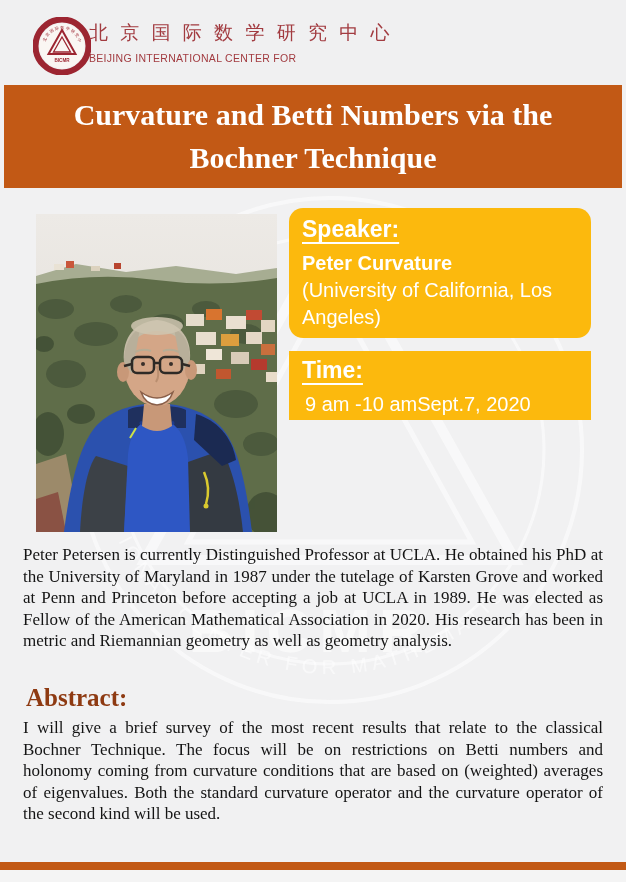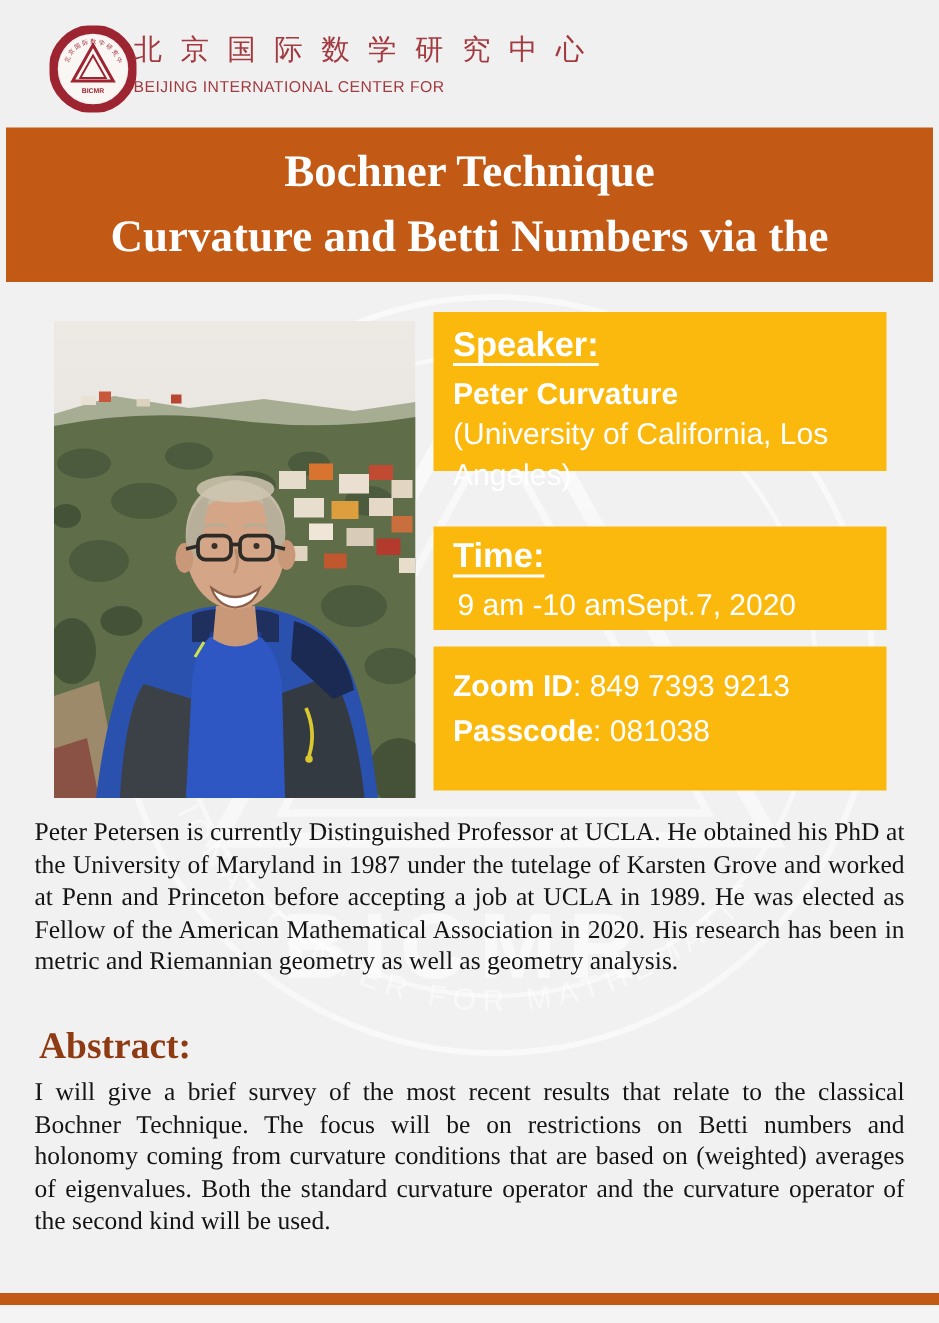--- a/index.html
+++ b/index.html
@@ -21,21 +21,21 @@
     font-family:"Liberation Serif", serif; font-weight:bold; font-size:30px; line-height:43px;
     padding-top:8px;
   }
   
   .watermark { position:absolute; left:10px; top:190px; pointer-events:none; }
   
   .photo { position:absolute; left:36px; top:214px; width:241px; height:318px; }
   
   .box { position:absolute; left:289px; width:302px; box-sizing:border-box;
          background:#FCB90D; color:#FFFFFF; }
-  .box-speaker { top:208px; height:106px; padding:8px 12px 0 13px; }
+  .box-speaker { top:208px; height:130px; padding:8px 12px 0 13px;border-radius:14px; }
   .box-time    { top:351px; height:69px;  padding:6px 12px 0 13px; }
   .box-zoom    { top:431px; height:96px;  padding:16px 12px 0 13px; }
   .box-label {
     display:inline-block; font-size:23px; font-weight:bold;
     text-decoration:underline; text-underline-offset:5px; text-decoration-thickness:2px;
   }
   .speaker-name  { font-size:20px; font-weight:bold; margin-top:9px; }
   .speaker-affil { font-size:20px; line-height:27px; margin-top:2px; }
   .time-row { display:flex; font-size:20px; margin-top:9px; padding-left:3px; }
   .zoom-line { font-size:20px; }
@@ -78,22 +78,22 @@
     </svg>
     <div class="org">
       <div class="org-zh">北 京 国 际 数 学 研 究 中 心</div>
       <div class="org-en">
         <div>BEIJING INTERNATIONAL CENTER FOR</div>
       </div>
     </div>
   </div>
 
   <div class="banner">
+    <div>Curvature and Betti Numbers via the</div>
     <div>Bochner Technique</div>
-    <div>Curvature and Betti Numbers via the</div>
   </div>
 
   <svg class="watermark" width="640" height="565" viewBox="0 0 640 565">
     <g stroke="#FFFFFF" fill="none" opacity="0.55">
       <circle cx="320" cy="260" r="252" stroke-width="4"></circle>
       <circle cx="320" cy="260" r="214" stroke-width="3"></circle>
       <path d="M320 40 L505 370 L135 370 Z" stroke-width="10"></path>
       <path d="M320 95 L462 352 L178 352 Z" stroke-width="5"></path>
     </g>
     <text x="300" y="462" text-anchor="middle" font-family="Liberation Sans, sans-serif" font-size="62" font-weight="bold" letter-spacing="8" fill="#FFFFFF" opacity="0.6">BICMR</text>
@@ -197,28 +197,20 @@
   </div>
 
   <div class="box box-time">
     <span class="box-label">Time:</span>
     <div class="time-row">
       <span>9 am -10 am</span>
       <span>Sept.7, 2020</span>
     </div>
   </div>
 
-  <div class="box box-zoom">
-    <div class="zoom-line">
-      <span class="seg-bold">Zoom ID</span><span>: 849 7393 9213</span>
-    </div>
-    <div class="zoom-line">
-      <span class="seg-bold">Passcode</span><span>: 081038</span>
-    </div>
-  </div>
 
   <div class="bio">Peter Petersen is currently Distinguished Professor at UCLA. He obtained his PhD at the University of Maryland in 1987 under the tutelage of Karsten Grove and worked at Penn and Princeton before accepting a job at UCLA in 1989. He was elected as Fellow of the American Mathematical Association in 2020. His research has been in metric and Riemannian geometry as well as geometry analysis.</div>
 
   <div class="abstract-heading">Abstract:</div>
   <div class="abstract-text">I will give a brief survey of the most recent results that relate to the classical Bochner Technique. The focus will be on restrictions on Betti numbers and holonomy coming from curvature conditions that are based on (weighted) averages of eigenvalues. Both the standard curvature operator and the curvature operator of the second kind will be used.</div>
 
   <div class="footer-bar"></div>
   <div class="footer-below"></div>
 
 </div>

